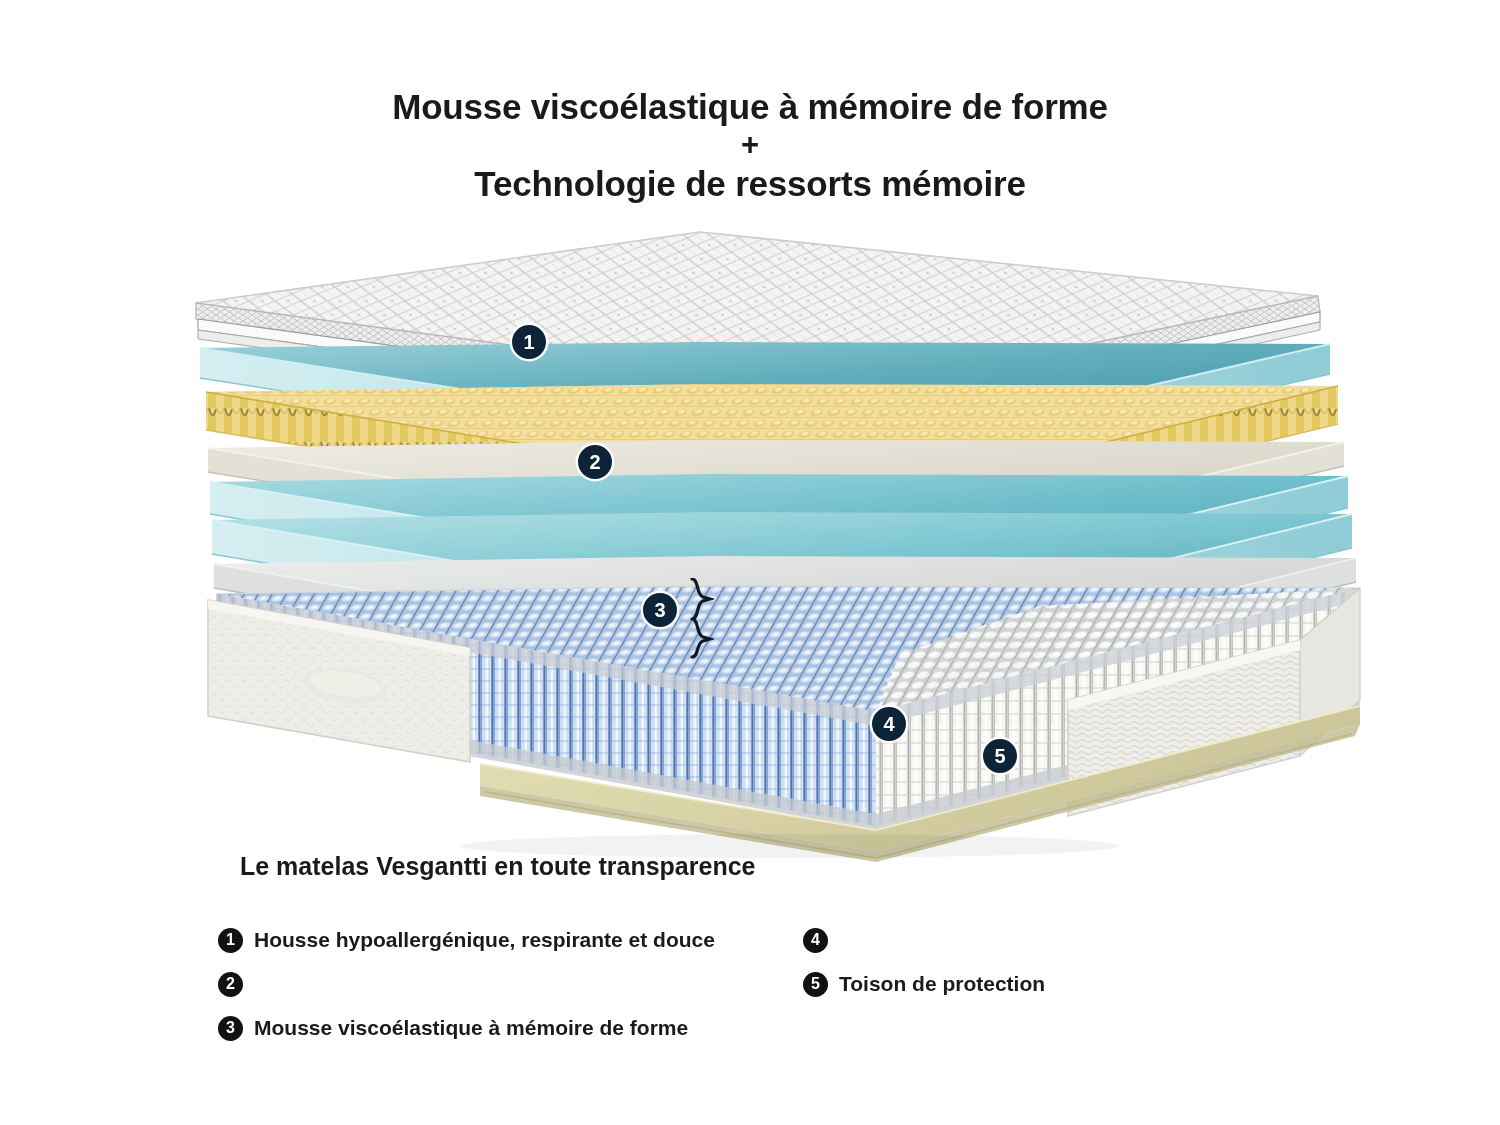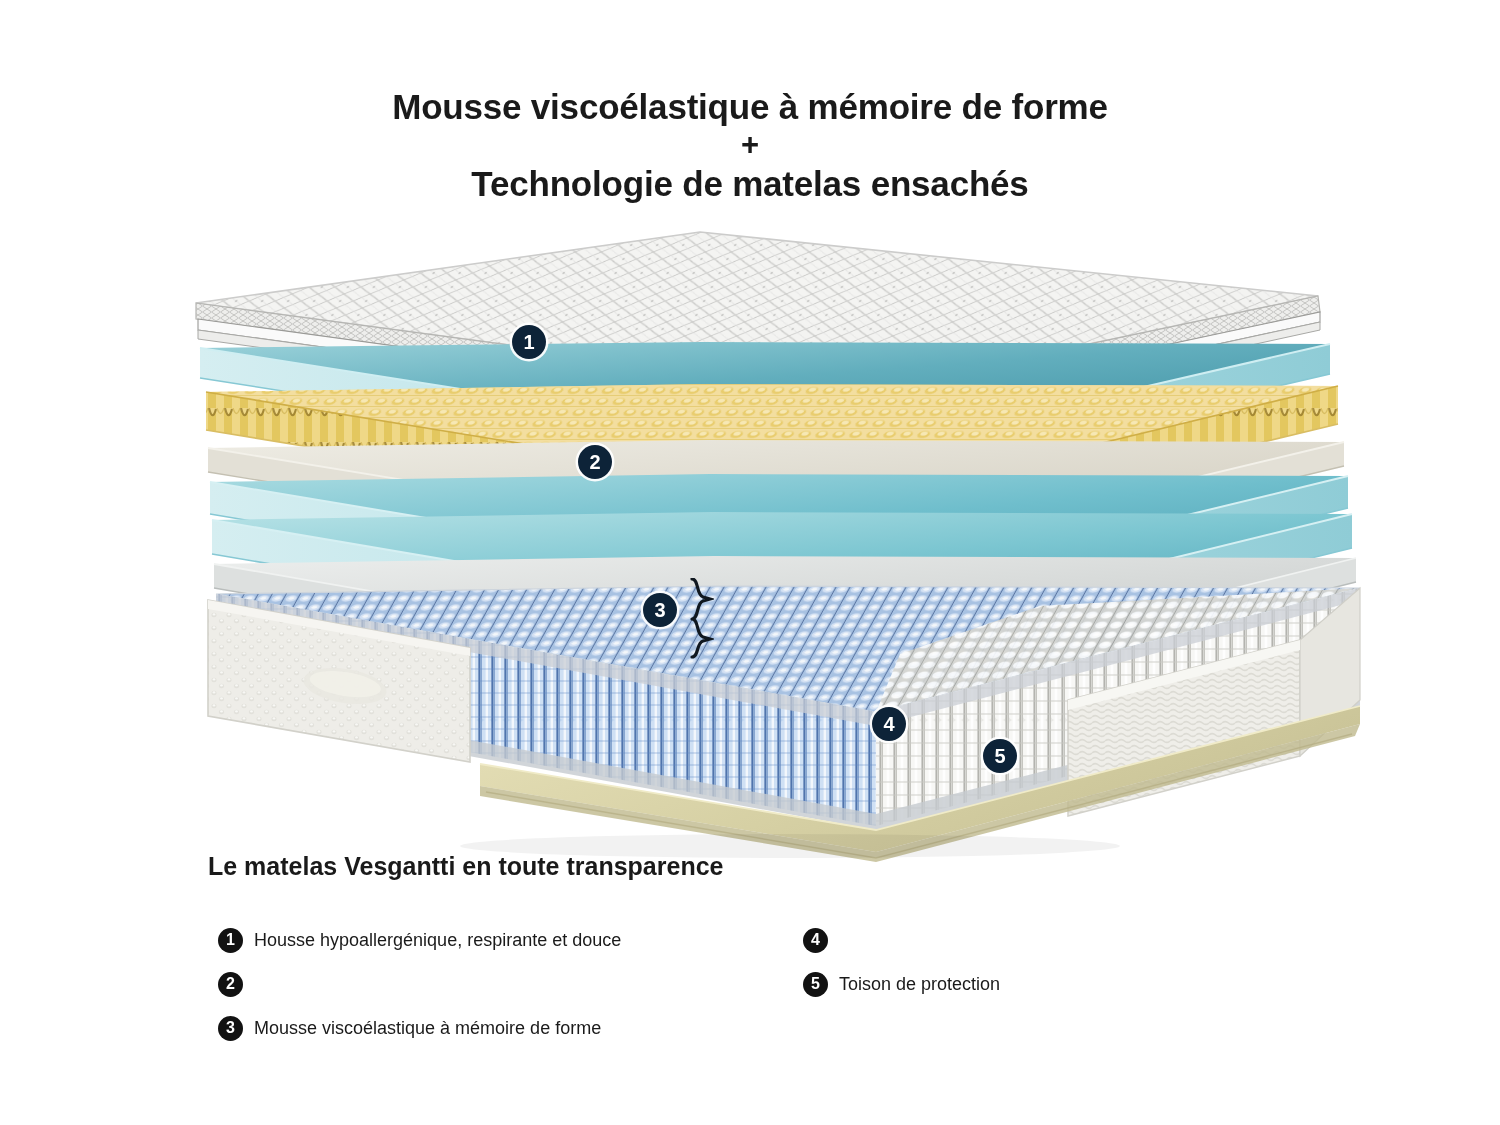--- a/index.html
+++ b/index.html
@@ -47,21 +47,21 @@
     top: 0;
     width: 1500px;
     height: 1125px;
     pointer-events: none;
   }
   .diagram svg { display: block; }
 
   
   .subtitle {
     position: absolute;
-    left: 208px;
+    left: 240px;
     top: 852px;
     font-size: 25px;
     font-weight: 700;
     color: #1a1a1a;
     white-space: nowrap;
   }
 
   
   .legend {
     position: absolute;
@@ -89,22 +89,22 @@
     background: #121212;
     color: #ffffff;
     font-size: 16px;
     font-weight: 700;
     display: flex;
     align-items: center;
     justify-content: center;
     line-height: 1;
   }
   .legend-text {
-    font-size: 18px;
-    font-weight: 400;
+    font-size: 21px;
+    font-weight: 700;
     color: #1a1a1a;
     white-space: nowrap;
   }
   .legend-item.indent .legend-text { padding-left: 5px; }
 
   
   .marker {
     position: absolute;
     width: 34px;
     height: 34px;
@@ -133,21 +133,21 @@
     height: 82px;
     color: #101820;
   }
 </style>
 </head>
 <body>
 
 <div class="title-block">
   <div class="title-line">Mousse viscoélastique à mémoire de forme</div>
   <div class="title-plus">+</div>
-  <div class="title-line">Technologie de matelas ensachés</div>
+  <div class="title-line">Technologie de ressorts mémoire</div>
 </div>
 
 <div class="diagram">
 <svg width="1500" height="1125" viewBox="0 0 1500 1125" xmlns="http://www.w3.org/2000/svg">
   <defs>
 
     <pattern id="quiltPat" width="26" height="14" patternUnits="userSpaceOnUse" patternTransform="skewX(-29)">
       <rect width="26" height="14" fill="#f4f4f2"></rect>
       <path d="M0 7 L13 0 L26 7 L13 14 Z" fill="none" stroke="#c9c9c7" stroke-width="1.1"></path>
       <path d="M0 0 L26 14" stroke="#dedede" stroke-width="0.6"></path>

